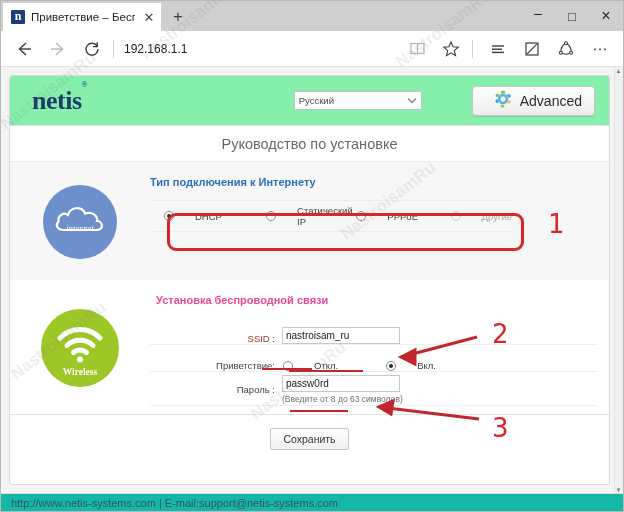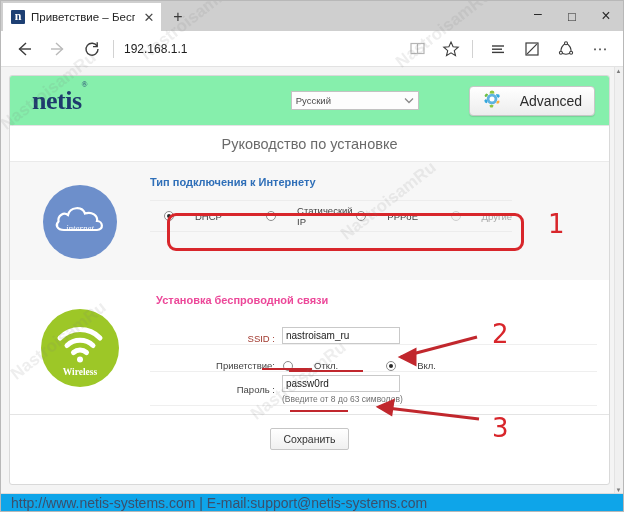--- a/index.html
+++ b/index.html
@@ -180,23 +180,23 @@
     display: flex;
     align-items: center;
     padding: 6px 4px;
     margin-right: 50px;
   }
   .langsel .lbl { flex: 1 1 auto; }
   .langsel .caret {
     font-size: 9px; color: #7d7d7d;
   }
   .adv-btn {
-    display: flex; align-items: center; gap: 18px;
+    display: flex; align-items: center; gap: 7px;
     height: 30px;
-    padding: 0 12px 0 12px;
+    padding: 0 12px 0 20px;
     border: 1px solid #c7c7c7;
     border-radius: 4px;
     background: linear-gradient(#ffffff,#ededed);
     box-shadow: 0 1px 1px rgba(0,0,0,0.12);
   }
   .adv-label {
     font-size: 14px;
     color: #2c2c2c;
   }
   .gear { flex: 0 0 auto; }
@@ -339,25 +339,25 @@
     font-size: 10.5px;
     color: #333333;
     padding: 4px 12px;
     border-radius: 2px;
   }
   .sitefoot {
     position: absolute;
     left: 0; bottom: 0;
     width: 624px;
     height: 18px;
-    background: #0ea5e9;
+    background: #14b8a6;
     border-top: 1px solid #dcdcdc;
     display: flex; align-items: center;
     padding-left: 10px;
-    font-size: 14px;
+    font-size: 11px;
     color: #3b4f6b;
   }
 
   
   .anno {
     position: absolute;
     color: #d8262b;
     font-size: 26px;
     font-weight: 500;
     font-family: "DejaVu Sans", sans-serif;

